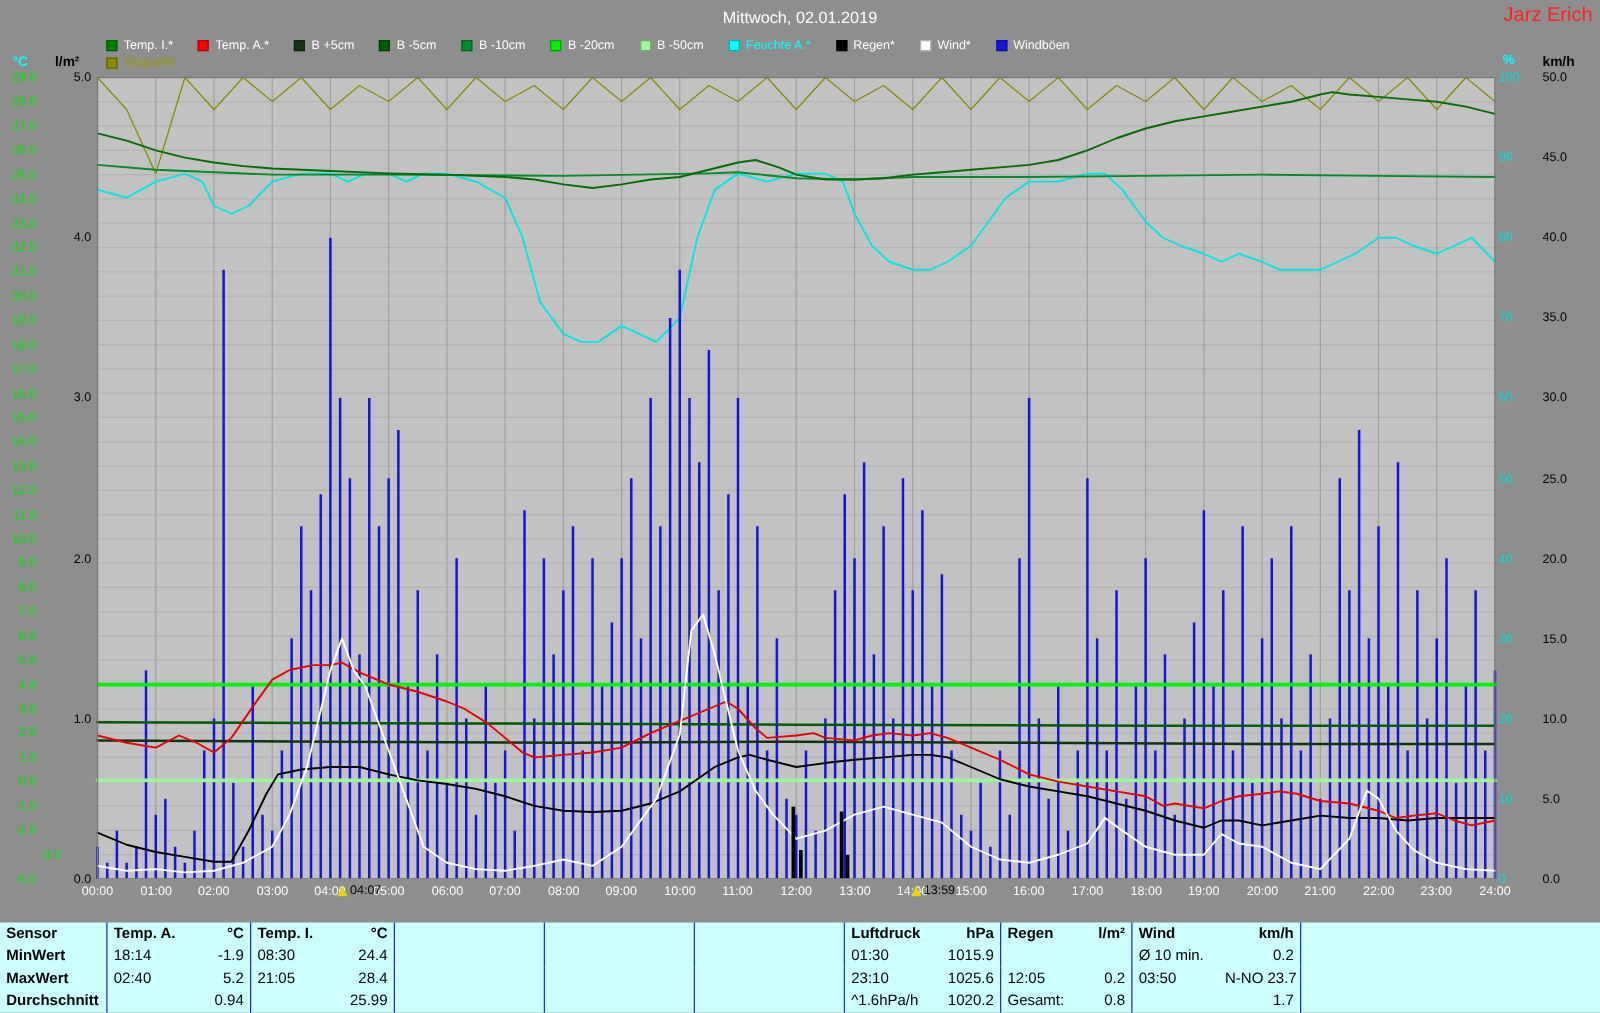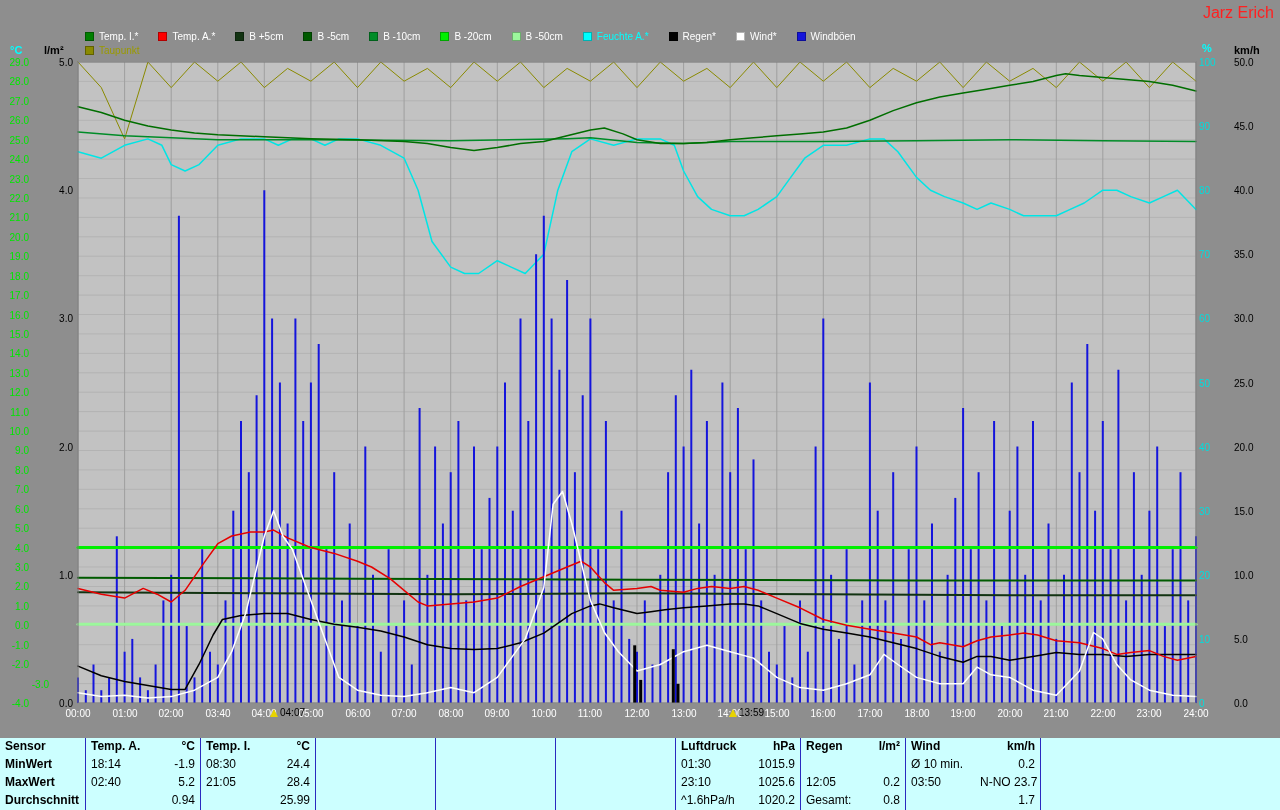--- a/index.html
+++ b/index.html
@@ -264,20 +264,21 @@
         <polyline fill="none" stroke="#006e00" stroke-width="1.5" stroke-linejoin="round" stroke-linecap="round" points="78.0,106.7 101.3,112.5 124.6,120.3 147.9,126.1 171.2,130.0 194.5,132.9 217.8,134.8 264.3,136.8 310.9,138.7 357.5,139.7 404.1,141.6 427.4,143.6 450.7,147.5 474.0,150.4 497.3,147.5 520.5,143.6 543.8,141.6 567.1,135.8 590.4,130.0 604.4,128.0 623.0,133.9 637.0,139.7 660.3,143.6 683.6,143.6 706.9,142.6 730.2,139.7 753.5,137.8 776.8,135.8 800.0,133.9 823.3,131.9 846.6,128.0 869.9,120.3 893.2,110.6 916.5,102.8 939.8,97.0 963.1,93.1 986.4,89.2 1009.7,85.3 1033.0,81.4 1056.3,75.6 1065.6,73.7 1079.5,75.6 1102.8,77.5 1126.1,79.5 1149.4,81.4 1172.7,85.3 1196.0,91.1"></polyline>
         <polyline fill="none" stroke="#000000" stroke-width="1.5" stroke-linejoin="round" stroke-linecap="round" points="78.0,666.1 101.3,675.8 124.6,681.6 147.9,685.5 171.2,689.4 185.1,689.4 199.1,664.2 213.1,635.0 222.4,619.5 241.0,615.6 264.3,613.6 287.6,613.6 310.9,619.5 334.2,624.3 357.5,627.2 380.8,631.1 404.1,637.0 427.4,644.7 450.7,648.6 474.0,649.6 497.3,648.6 520.5,642.8 543.8,633.1 557.8,623.4 571.8,613.6 590.4,605.9 599.7,603.9 613.7,607.8 637.0,613.6 651.0,611.7 664.9,609.8 683.6,607.8 706.9,605.9 730.2,603.9 744.1,603.9 758.1,605.9 776.8,613.6 800.0,623.4 823.3,629.2 846.6,633.1 869.9,637.0 893.2,642.8 916.5,648.6 939.8,656.4 963.1,662.2 977.1,656.4 991.0,656.4 1009.7,660.3 1033.0,656.4 1056.3,652.5 1079.5,654.4 1102.8,654.4 1126.1,656.4 1149.4,654.4 1172.7,654.4 1196.0,654.4"></polyline>
         <polyline fill="none" stroke="#e60000" stroke-width="1.5" stroke-linejoin="round" stroke-linecap="round" points="78.0,588.4 101.3,594.2 124.6,598.1 143.2,588.4 157.2,594.2 171.2,602.0 185.1,590.3 203.8,563.1 217.8,543.7 231.7,536.0 250.4,532.1 264.3,532.1 273.6,530.1 287.6,537.9 301.6,543.7 310.9,547.6 334.2,553.4 357.5,561.2 371.5,567.0 390.1,578.7 404.1,590.3 418.1,602.0 427.4,605.9 450.7,603.9 474.0,602.0 497.3,598.1 520.5,586.5 543.8,576.7 567.1,567.0 581.1,561.2 590.4,567.0 604.4,582.6 613.7,590.3 637.0,588.4 651.0,586.5 660.3,590.3 683.6,592.3 697.6,588.4 711.5,586.5 730.2,588.4 744.1,586.5 758.1,590.3 776.8,598.1 800.0,607.8 823.3,619.5 846.6,625.3 869.9,629.2 893.2,633.1 916.5,637.0 930.5,644.7 939.8,642.8 963.1,646.7 977.1,640.8 991.0,637.0 1009.7,635.0 1023.6,633.1 1037.6,635.0 1056.3,640.8 1079.5,642.8 1102.8,648.6 1116.8,654.4 1130.8,652.5 1149.4,650.6 1163.4,656.4 1177.4,660.3 1196.0,656.4"></polyline>
         <polyline fill="none" stroke="#ffffff" stroke-width="1.5" stroke-linejoin="round" stroke-linecap="round" points="78.0,692.7 101.3,696.6 124.6,695.3 147.9,697.9 171.2,696.6 194.5,690.2 217.8,677.4 231.7,651.7 245.7,613.3 255.0,574.8 264.3,536.3 273.6,510.7 283.0,536.3 292.3,549.2 301.6,574.8 310.9,600.4 324.9,638.9 338.9,677.4 357.5,690.2 380.8,695.3 404.1,696.6 427.4,692.7 450.7,687.6 474.0,692.7 497.3,677.4 511.2,658.1 525.2,638.9 543.8,587.6 553.1,504.3 562.5,491.5 571.8,523.5 581.1,562.0 590.4,600.4 604.4,632.5 618.4,651.7 637.0,671.0 660.3,664.5 683.6,651.7 706.9,645.3 730.2,651.7 753.5,658.1 776.8,677.4 800.0,687.6 823.3,690.2 846.6,683.8 869.9,674.8 883.9,654.3 897.9,664.5 916.5,677.4 939.8,683.8 963.1,683.8 977.1,667.1 991.0,674.8 1009.7,677.4 1033.0,690.2 1056.3,695.3 1079.5,671.0 1093.5,632.5 1102.8,638.9 1116.8,664.5 1130.8,679.9 1149.4,690.2 1172.7,695.3 1196.0,696.6"></polyline>
         <line x1="634.7" x2="634.7" y1="703" y2="645.3" stroke="#000000" stroke-width="3"></line>
         <line x1="640.7" x2="640.7" y1="703" y2="679.9" stroke="#000000" stroke-width="3"></line>
         <line x1="673.3" x2="673.3" y1="703" y2="649.2" stroke="#000000" stroke-width="3"></line>
         <line x1="678.0" x2="678.0" y1="703" y2="683.8" stroke="#000000" stroke-width="3"></line>
         <rect x="78" y="62" width="1118" height="641" fill="none" stroke="#787878"></rect>
       </svg></div>
+  <div class="title">Mittwoch, 02.01.2019</div>
   <div class="author">Jarz Erich</div>
   <div class="legend-row legend-row1" id="legend1">
       <span class="legend-item">
         <span class="legend-swatch" style="background: rgb(0, 128, 0);"></span>
         <span style="color: rgb(255, 255, 255);">Temp. I.*</span>
       </span>
       <span class="legend-item">
         <span class="legend-swatch" style="background: rgb(255, 0, 0);"></span>
         <span style="color: rgb(255, 255, 255);">Temp. A.*</span>
       </span>
@@ -387,21 +388,21 @@
       <span class="tick" style="left: 1234px; width: 44px; top: 570px; color: rgb(0, 0, 0); position: absolute;">10.0</span>
       <span class="tick" style="left: 1234px; width: 44px; top: 634px; color: rgb(0, 0, 0); position: absolute;">5.0</span>
       <span class="tick" style="left: 1234px; width: 44px; top: 698px; color: rgb(0, 0, 0); position: absolute;">0.0</span>
       <span class="unit-label" style="position: absolute; left: 10px; top: 44px; color: rgb(0, 255, 255);">°C</span>
       <span class="unit-label" style="position: absolute; left: 44px; top: 44px; color: rgb(0, 0, 0);">l/m²</span>
       <span class="unit-label" style="position: absolute; left: 1202px; top: 42px; color: rgb(0, 255, 255);">%</span>
       <span class="unit-label" style="position: absolute; left: 1234px; top: 44px; color: rgb(0, 0, 0);">km/h</span>
       <span class="xlab" style="left: 78px;">00:00</span>
       <span class="xlab" style="left: 125px;">01:00</span>
       <span class="xlab" style="left: 171px;">02:00</span>
-      <span class="xlab" style="left: 218px;">03:40</span>
+      <span class="xlab" style="left: 218px;">03:00</span>
       <span class="xlab" style="left: 264px;">04:00</span>
       <span class="xlab" style="left: 311px;">05:00</span>
       <span class="xlab" style="left: 358px;">06:00</span>
       <span class="xlab" style="left: 404px;">07:00</span>
       <span class="xlab" style="left: 451px;">08:00</span>
       <span class="xlab" style="left: 497px;">09:00</span>
       <span class="xlab" style="left: 544px;">10:00</span>
       <span class="xlab" style="left: 590px;">11:00</span>
       <span class="xlab" style="left: 637px;">12:00</span>
       <span class="xlab" style="left: 684px;">13:00</span>

